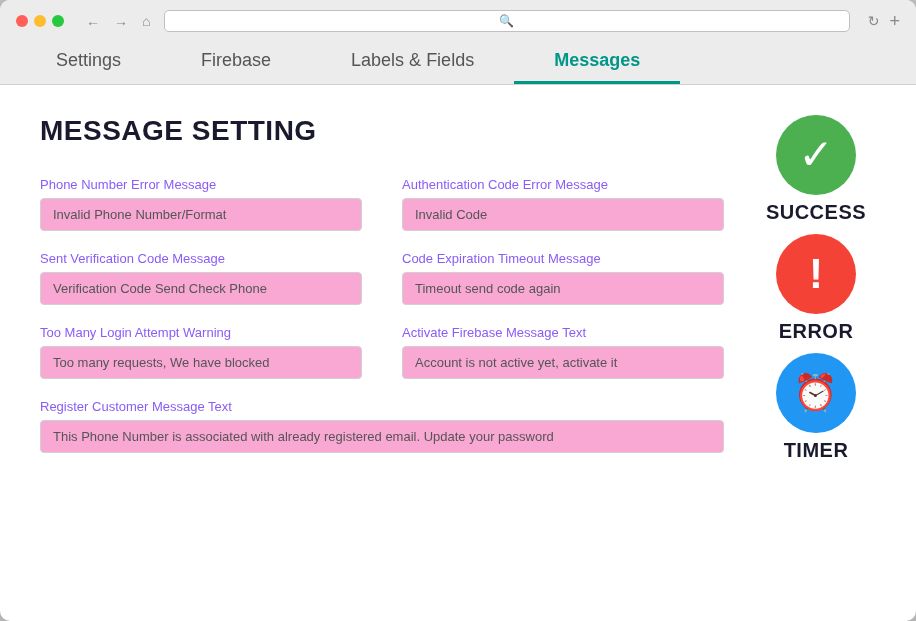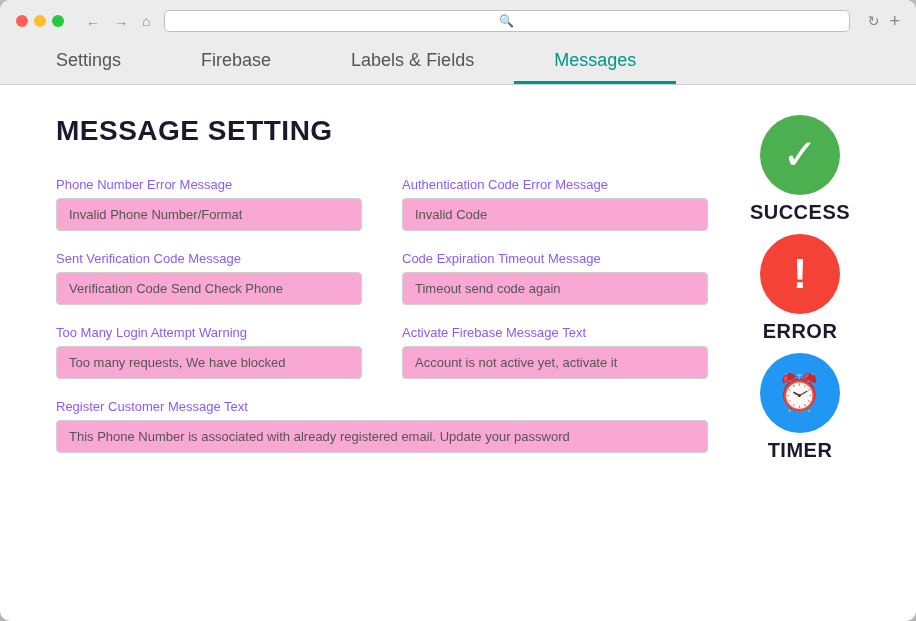--- a/index.html
+++ b/index.html
@@ -106,27 +106,27 @@
       font-size: 18px;
       color: #555;
       cursor: pointer;
       border-bottom: 3px solid transparent;
       white-space: nowrap;
     }
 
     .tab-item.active {
       color: #009688;
       border-bottom: 3px solid #009688;
-      font-weight: 400;
+      font-weight: 700;
     }
 
     
     .page-content {
       display: flex;
-      padding: 30px 56px;
+      padding: 30px 40px;
       background: #fff;
       gap: 12px;
     }
 
     .main-section {
       flex: 1;
     }
 
     .page-title {
       font-size: 28px;

